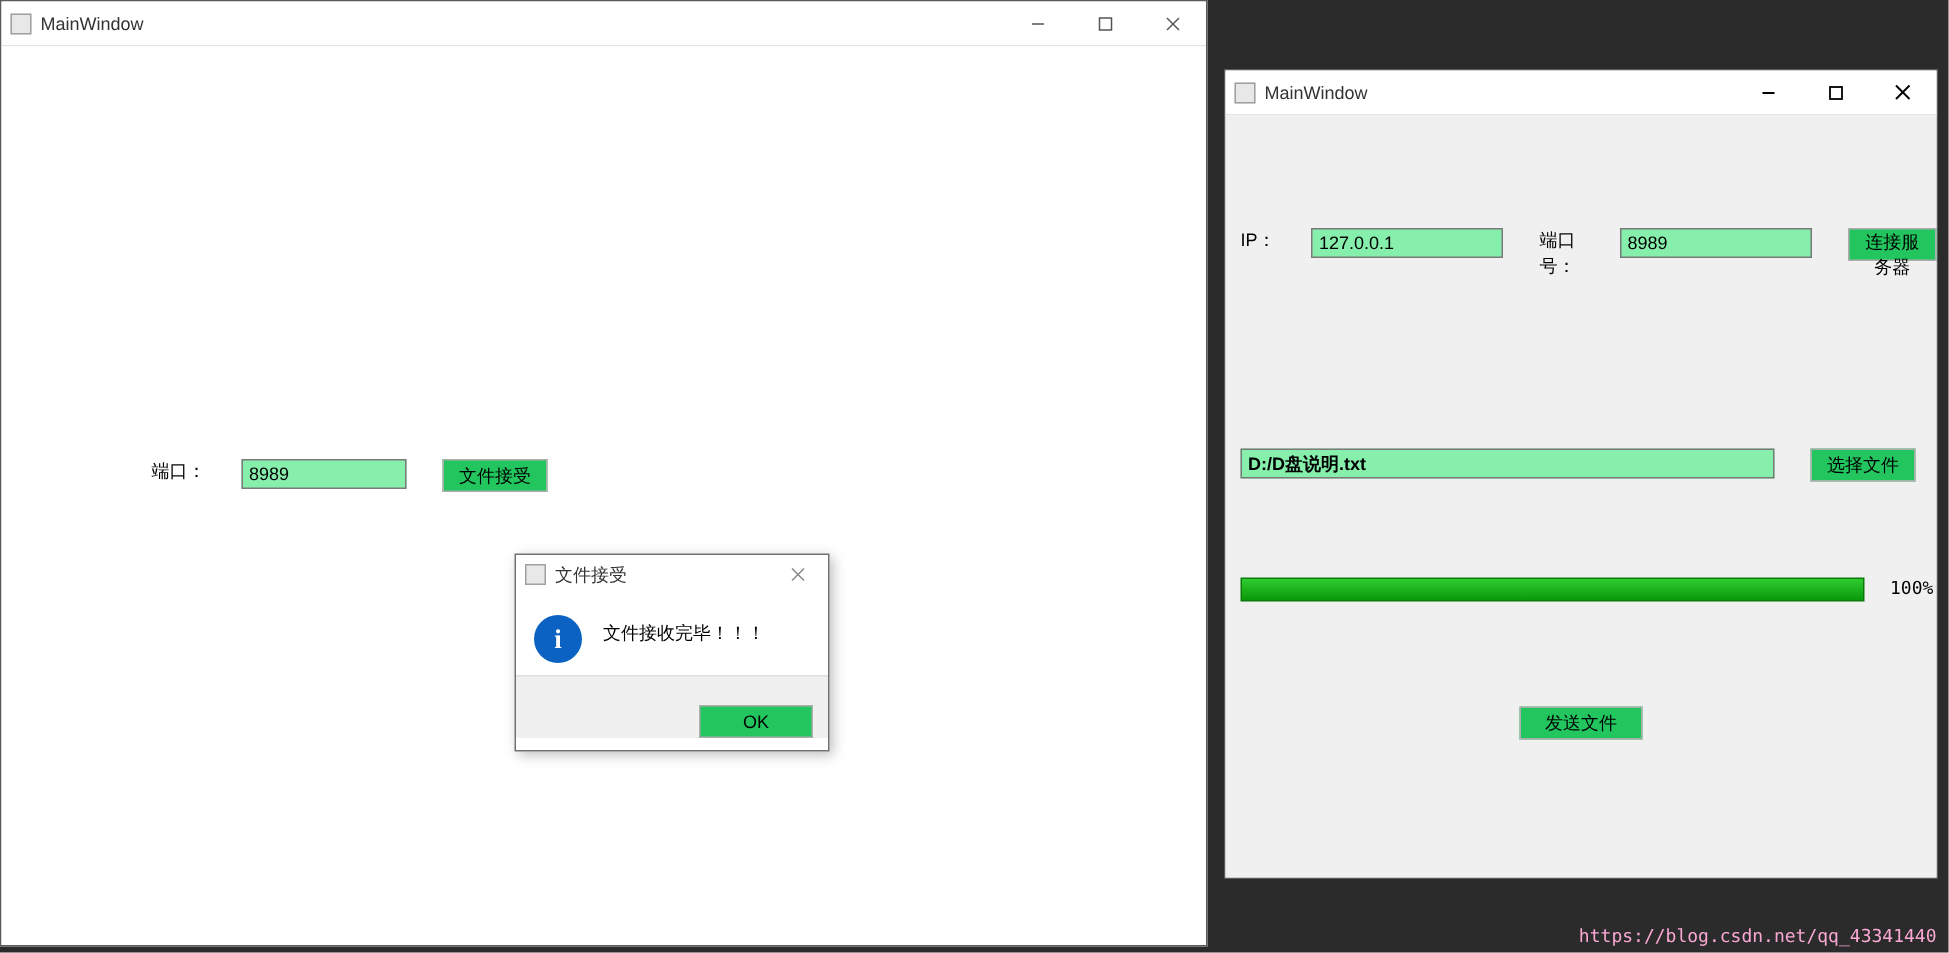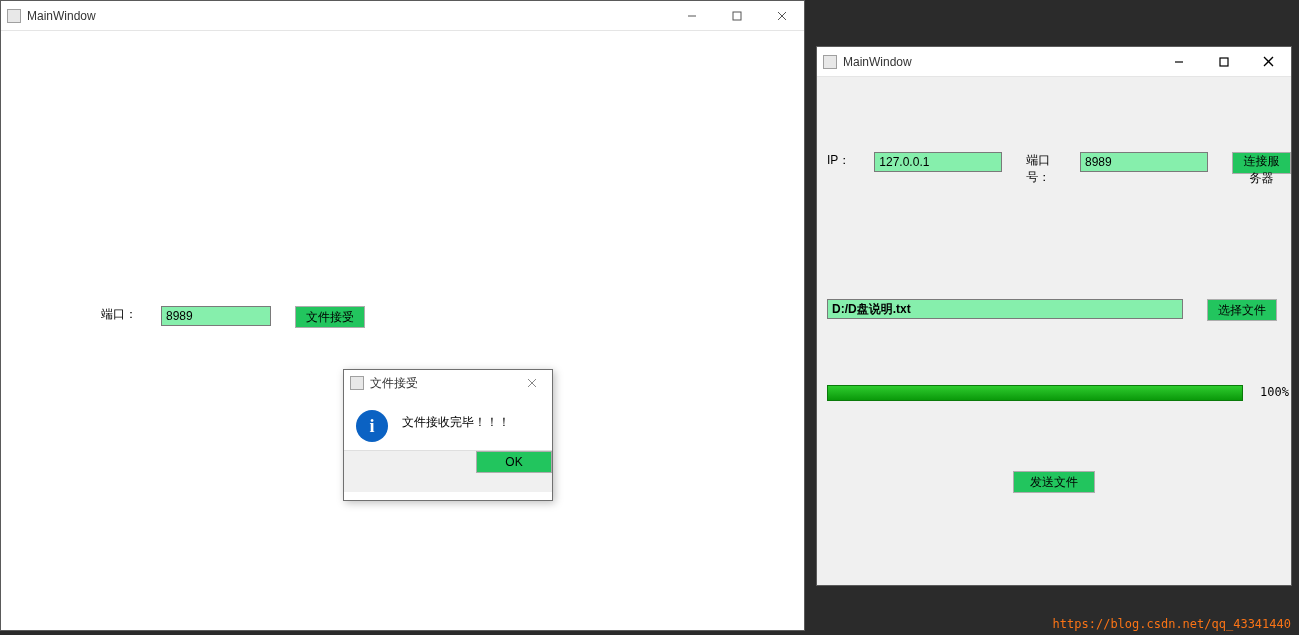--- a/index.html
+++ b/index.html
@@ -100,21 +100,22 @@
       display: flex; align-items: center; justify-content: center;
       font-size: 18px; font-weight: bold;
       font-family: Georgia, serif;
       flex-shrink: 0;
     }
     .dialog-footer {
       background: #f0f0f0;
       height: 42px;
       display: flex;
       justify-content: flex-end;
-      align-items: flex-start;
+      align-items: flex-end;
+      padding-right: 10px;
       border-top: 1px solid #dfdfdf;
     }
     .dialog-footer .btn { width: 76px; }
 
     
     .right-window { left: 816px; top: 46px; width: 476px; height: 540px; }
     .right-window .win-body { background: #f0f0f0; }
     .progress-wrap {
       position: absolute;
       display: flex; align-items: flex-start; gap: 17px;
@@ -123,21 +124,21 @@
       height: 16px;
       background: #1aa81a;
       background: linear-gradient(#2ecc2e,#0a990a);
       border: 1px solid #0a7a0a;
     }
     .pct { font-size: 12px; font-family: Consolas, monospace; }
 
     .watermark {
       position: absolute;
       right: 8px; bottom: 4px;
-      color: #f97316;
+      color: #f9a8d4;
       font-size: 12px;
       font-family: Consolas, monospace;
     }
   </style>
 </head>
 <body>
 
 <div class="window left-window">
   <div class="titlebar">
     <span class="app-icon"></span>

